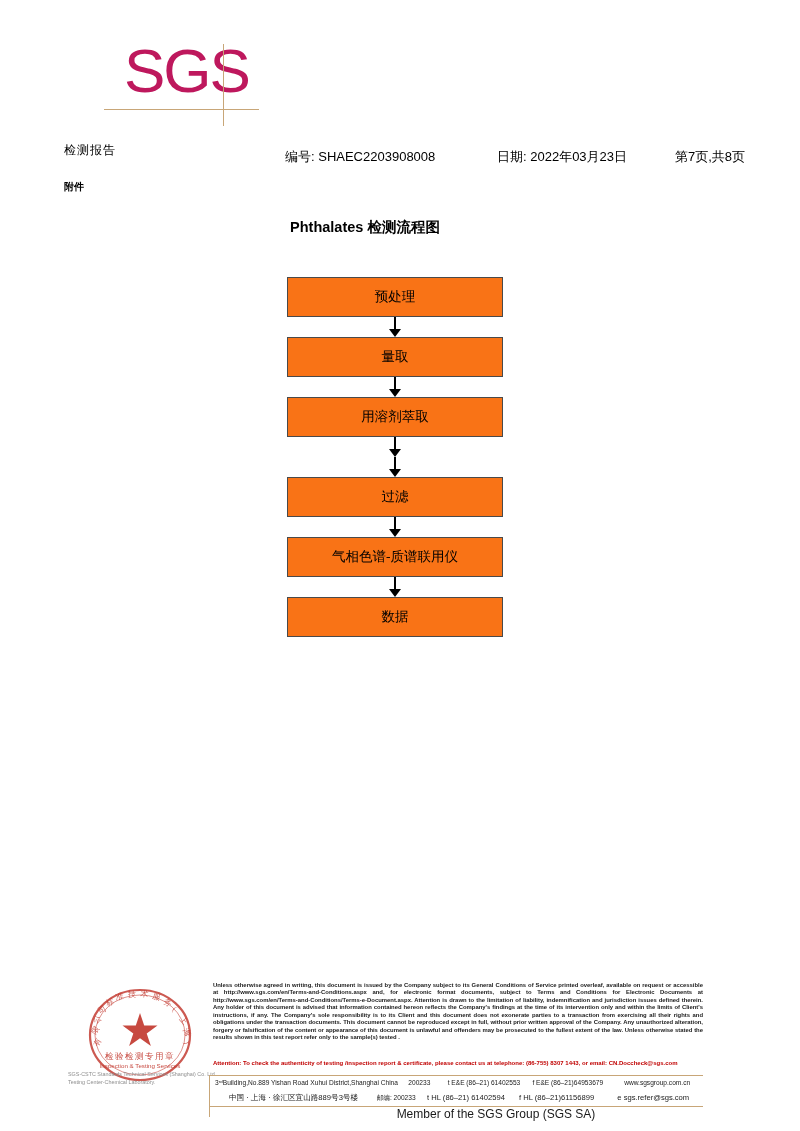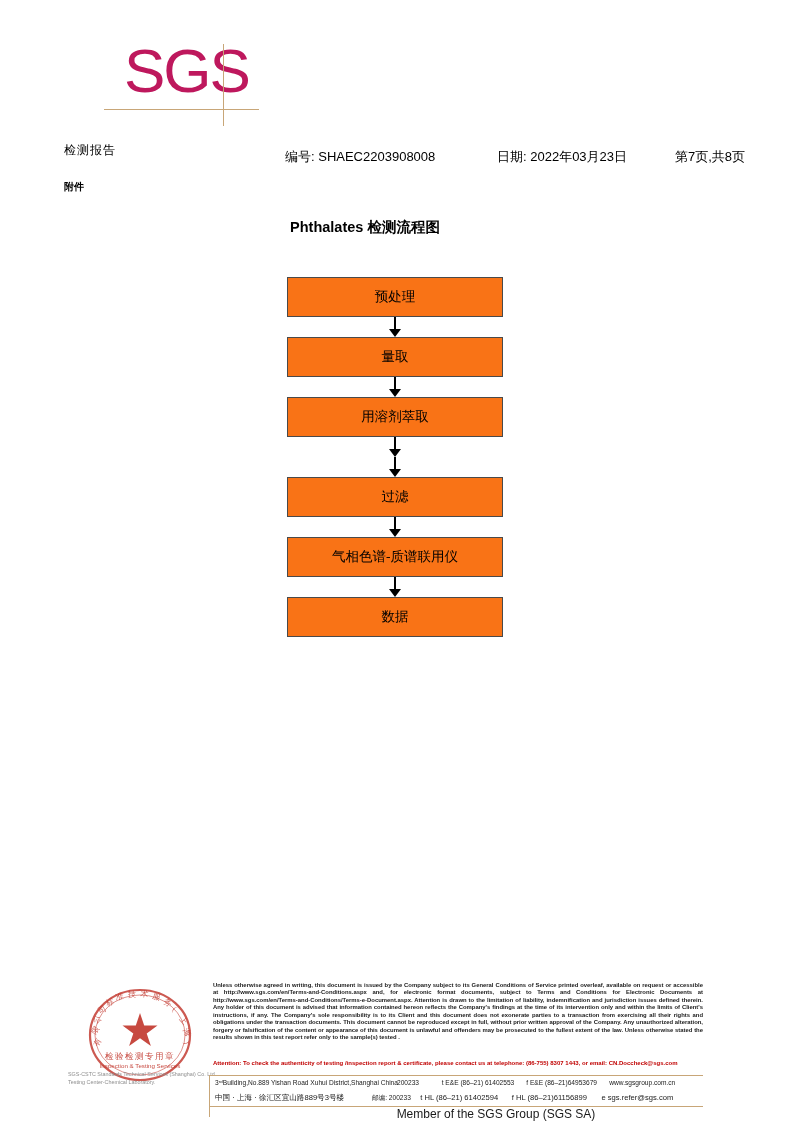--- a/index.html
+++ b/index.html
@@ -222,20 +222,21 @@
     top: 101px;
     width: 490px;
     font-size: 6.6px;
     line-height: 14.5px;
     color: #1a1a1a;
   }
   .addr-row {
     display: flex;
     align-items: baseline;
     white-space: nowrap;
+    text-align: center;
   }
   .c-addr  { width: 182px; }
   .c-zip   { width: 56px; }
   .c-t1    { width: 106px; }
   .c-t2    { width: 104px; }
   .c-web   { width: 120px; }
   .addr-row.cn { font-size: 7.6px; }
   .addr-row.cn .c-zip { font-size: 6.6px; }
 
   .member {

